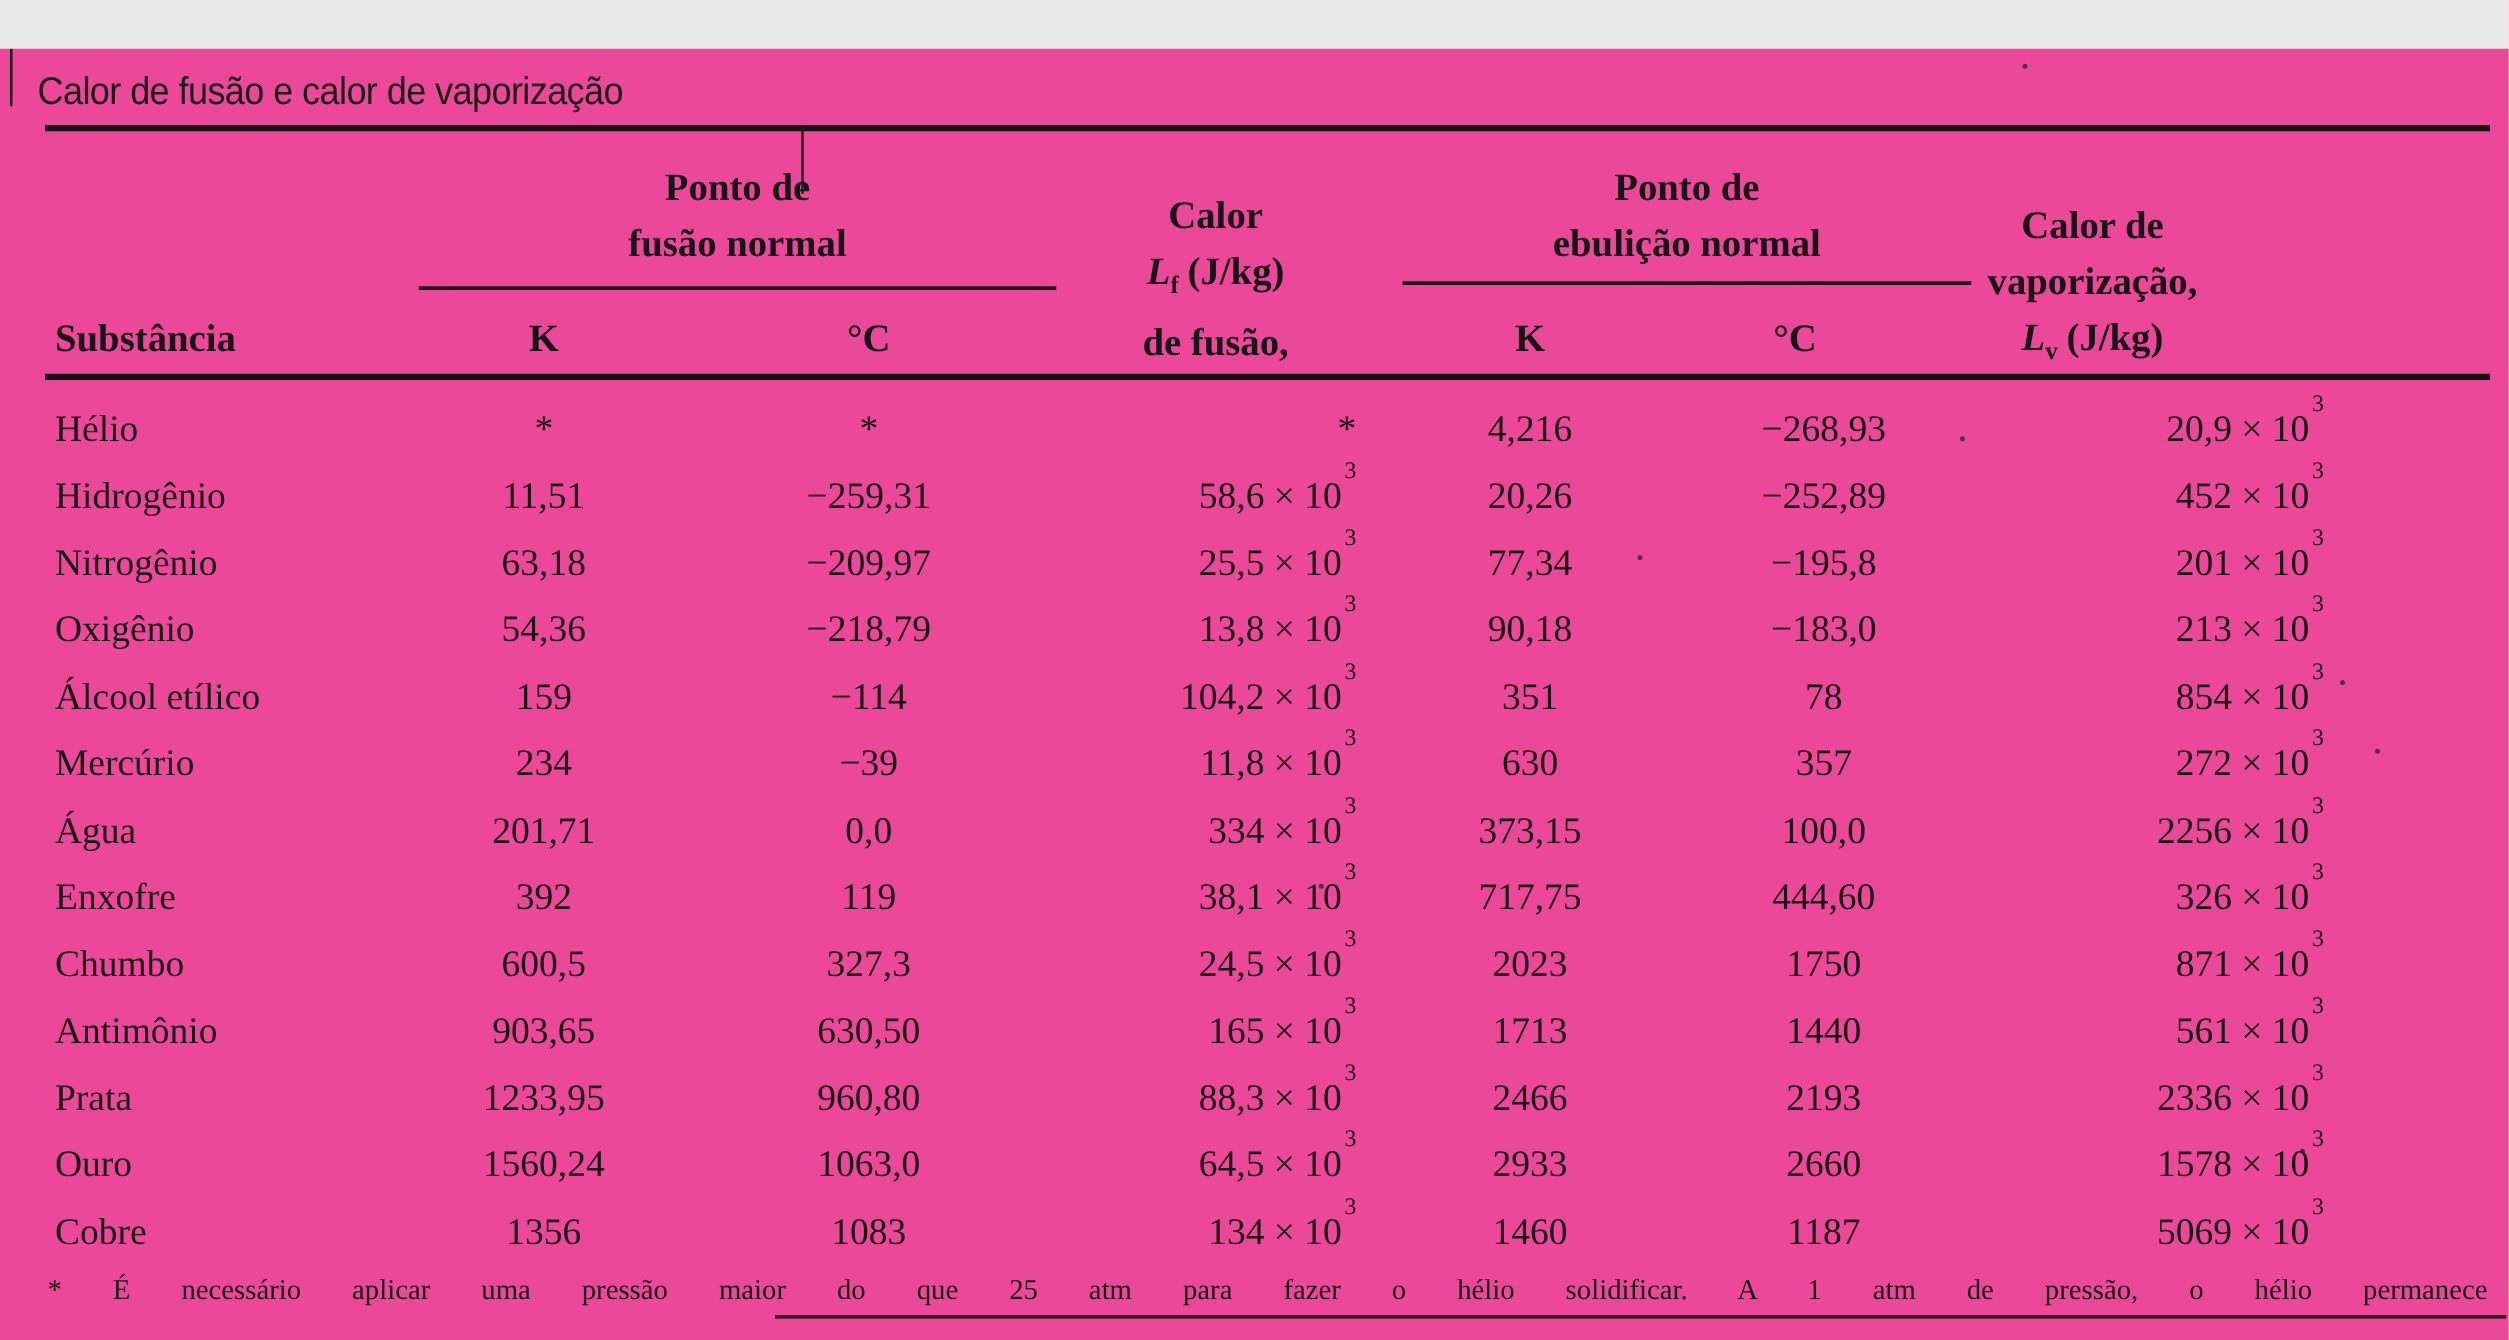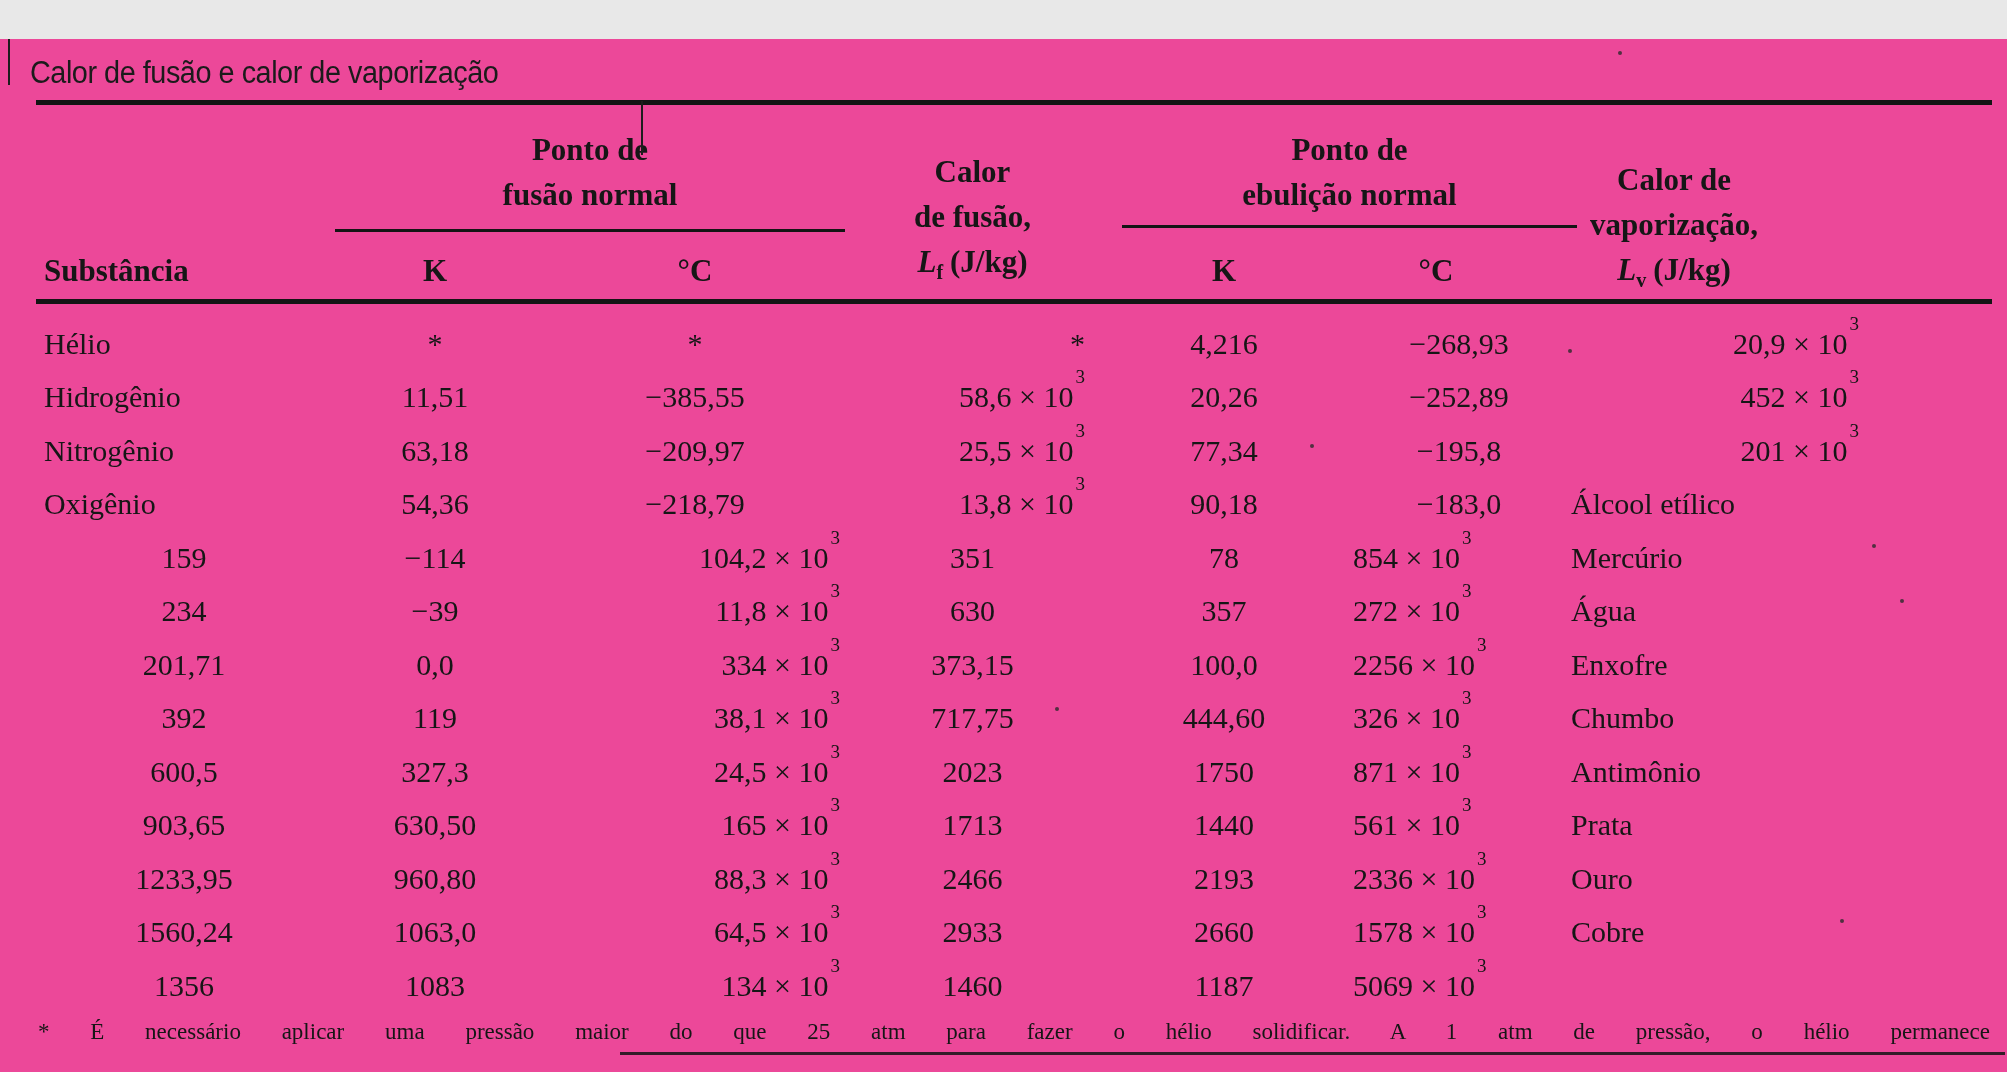--- a/index.html
+++ b/index.html
@@ -73,22 +73,22 @@
   <div class="rule rule-mid"></div>
   <div class="rule rule-bottom"></div>
 
   <div class="hgroup hg-fusion">
     <div>Ponto de</div>
     <div>fusão normal</div>
   </div>
 
   <div class="hgroup hg-lf">
     <div>Calor</div>
+    <div><span class="sym">L</span><sub>f</sub><span class="unit">(J/kg)</span></div>
     <div>de fusão,</div>
-    <div><span class="sym">L</span><sub>f</sub><span class="unit">(J/kg)</span></div>
   </div>
 
   <div class="hgroup hg-boil">
     <div>Ponto de</div>
     <div>ebulição normal</div>
   </div>
 
   <div class="hgroup hg-lv">
     <div>Calor de</div>
     <div>vaporização,</div>
@@ -105,40 +105,41 @@
     <div class="cell c1">Hélio</div>
     <div class="cell c2">*</div>
     <div class="cell c3">*</div>
     <div class="cell c4">*</div>
     <div class="cell c5">4,216</div>
     <div class="cell c6">−268,93</div>
     <div class="cell c7">20,9 × 10<sup>3</sup></div>
 
     <div class="cell c1">Hidrogênio</div>
     <div class="cell c2">11,51</div>
-    <div class="cell c3">−385,55</div>
+    <div class="cell c3">−259,31</div>
     <div class="cell c4">58,6 × 10<sup>3</sup></div>
     <div class="cell c5">20,26</div>
     <div class="cell c6">−252,89</div>
     <div class="cell c7">452 × 10<sup>3</sup></div>
 
     <div class="cell c1">Nitrogênio</div>
     <div class="cell c2">63,18</div>
     <div class="cell c3">−209,97</div>
     <div class="cell c4">25,5 × 10<sup>3</sup></div>
     <div class="cell c5">77,34</div>
     <div class="cell c6">−195,8</div>
     <div class="cell c7">201 × 10<sup>3</sup></div>
 
     <div class="cell c1">Oxigênio</div>
     <div class="cell c2">54,36</div>
     <div class="cell c3">−218,79</div>
     <div class="cell c4">13,8 × 10<sup>3</sup></div>
     <div class="cell c5">90,18</div>
     <div class="cell c6">−183,0</div>
+    <div class="cell c7">213 × 10<sup>3</sup></div>
 
     <div class="cell c1">Álcool etílico</div>
     <div class="cell c2">159</div>
     <div class="cell c3">−114</div>
     <div class="cell c4">104,2 × 10<sup>3</sup></div>
     <div class="cell c5">351</div>
     <div class="cell c6">78</div>
     <div class="cell c7">854 × 10<sup>3</sup></div>
 
     <div class="cell c1">Mercúrio</div>

